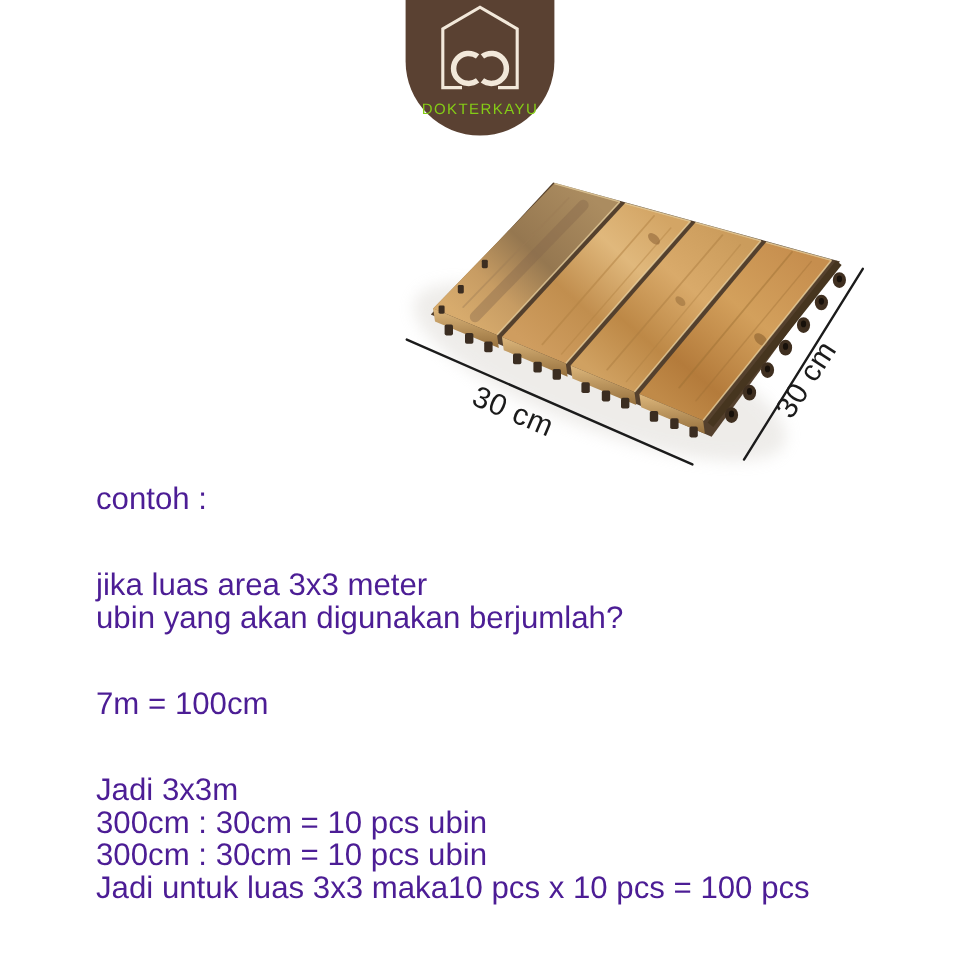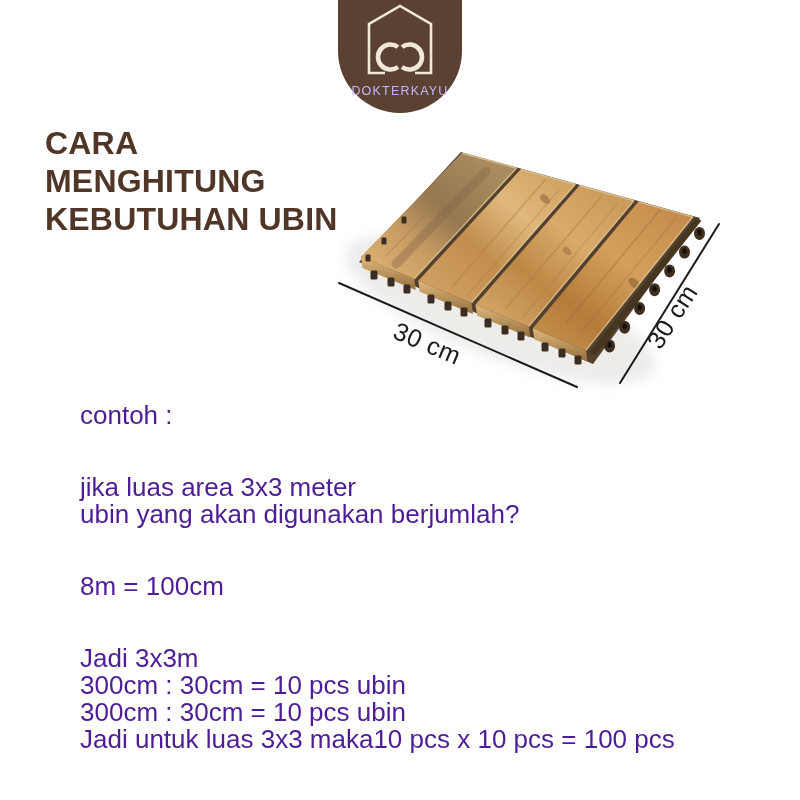--- a/index.html
+++ b/index.html
@@ -9,21 +9,21 @@
   }
 
   
   .badge {
     position:absolute; left:338px; top:0; width:124px; height:113px;
     background:#5a4132; border-radius:0 0 62px 62px;
   }
   .badge svg { position:absolute; left:0; top:0; }
   .brand-text {
     position:absolute; left:0; top:84px; width:100%;
-    text-align:center; color:#c4b5fd; font-size:12.5px;
+    text-align:center; color:#84cc16; font-size:12.5px;
     letter-spacing:1.2px; font-weight:400;
   }
 
   
   .heading {
     position:absolute; left:45px; top:124px;
     color:#4f3627; font-weight:700; font-size:32px; line-height:38px;
     letter-spacing:0.2px; white-space:nowrap;
   }
 
@@ -52,25 +52,20 @@
 
   <div class="badge">
     <svg width="124" height="113" viewBox="0 0 124 113">
       <path d="M47,73 L31,73 L31,24 L62,6 L93,24 L93,73 L77,73" fill="none" stroke="#f2e8da" stroke-width="2.6"></path>
       <path d="M60,47 A12.5,12.5 0 1 0 60,67" fill="none" stroke="#f2e8da" stroke-width="4.6"></path>
       <path d="M64,47 A12.5,12.5 0 1 1 64,67" fill="none" stroke="#f2e8da" stroke-width="4.6"></path>
     </svg>
     <div class="brand-text">DOKTERKAYU</div>
   </div>
 
-  <div class="heading">
-    <div>CARA</div>
-    <div>MENGHITUNG</div>
-    <div>KEBUTUHAN UBIN</div>
-  </div>
 
   <svg class="tile-svg" width="800" height="800" viewBox="0 0 800 800">
     <defs>
       <linearGradient id="g0" x1="489" y1="161" x2="388" y2="268" gradientUnits="userSpaceOnUse">
         <stop offset="0" stop-color="#ab8c60"></stop>
           <stop offset="0.45" stop-color="#957750"></stop>
         <stop offset="0.75" stop-color="#c79c63"></stop>
           <stop offset="1" stop-color="#d7ab6d"></stop>
       </linearGradient>
       <linearGradient id="g1" x1="548" y1="177" x2="445" y2="292" gradientUnits="userSpaceOnUse">
@@ -203,21 +198,21 @@
 
   <div class="content">
     <div class="para">
       <div class="bline">contoh :</div>
     </div>
     <div class="para">
       <div class="bline">jika luas area 3x3 meter</div>
       <div class="bline">ubin yang akan digunakan berjumlah?</div>
     </div>
     <div class="para">
-      <div class="bline">8m = 100cm</div>
+      <div class="bline">7m = 100cm</div>
     </div>
     <div class="para">
       <div class="bline">Jadi 3x3m</div>
       <div class="bline">300cm : 30cm = 10 pcs ubin</div>
       <div class="bline">300cm : 30cm = 10 pcs ubin</div>
       <div class="bline">Jadi untuk luas 3x3 maka10 pcs x 10 pcs = 100 pcs</div>
     </div>
   </div>
 
 </div>

